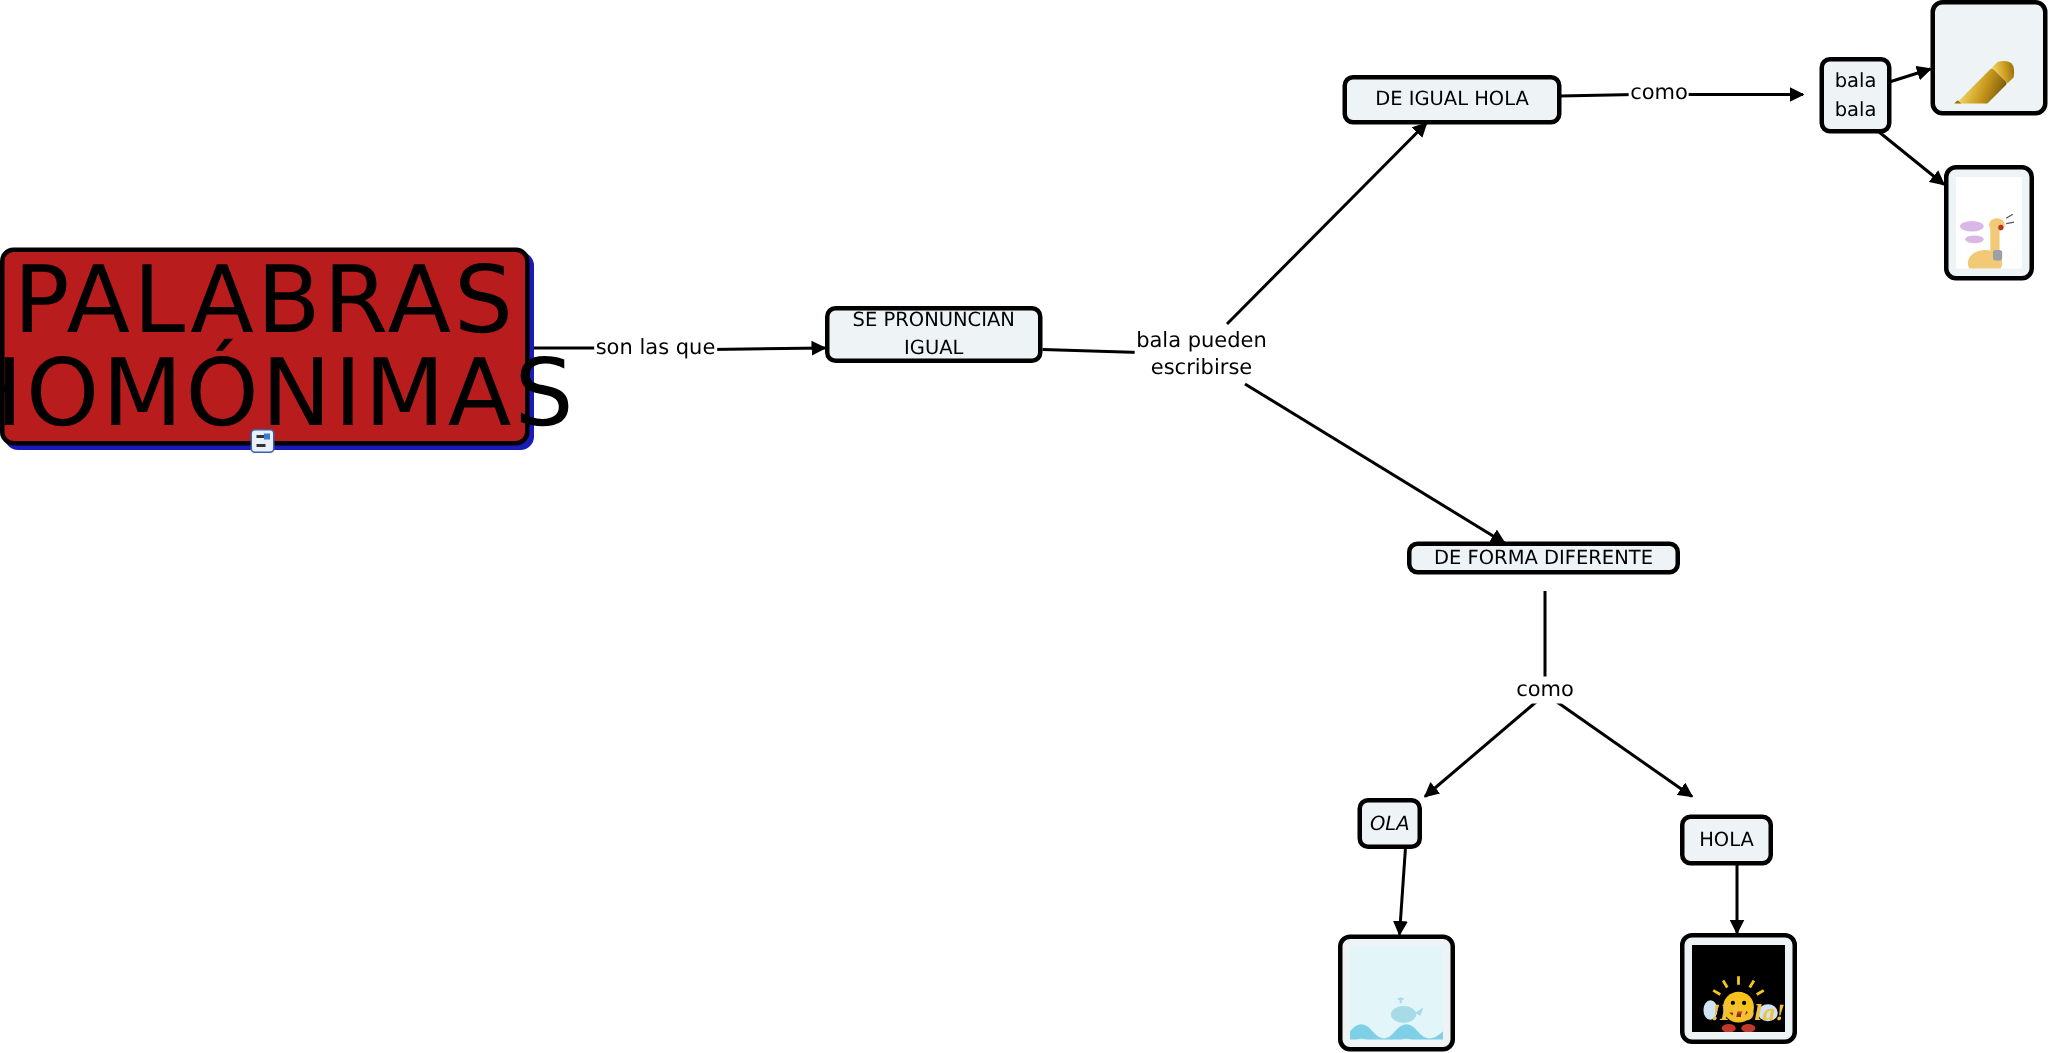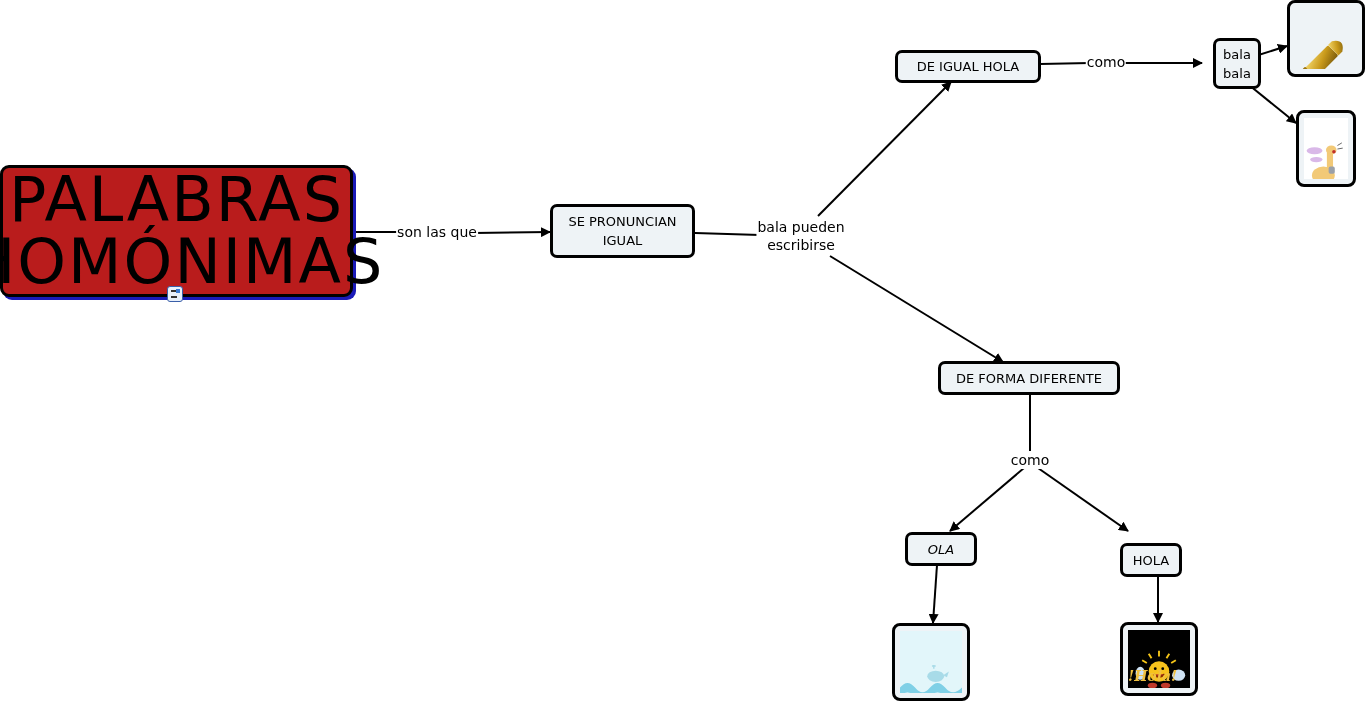--- a/index.html
+++ b/index.html
@@ -52,21 +52,21 @@
     <line x1="1158" y1="564" x2="1158" y2="622" marker-end="url(#arr)"></line>
   </g>
 </svg>
 
 <div class="node main" style="left:0px; top:165px; width:353px; height:132px;">PALABRAS
 HOMÓNIMAS</div>
 <div class="resource-icon"></div>
 
 <div class="link-label" style="left:437px; top:232px;">son las que</div>
 
-<div class="node" style="left:550px; top:204px; width:145px; height:54px;">SE PRONUNCIAN
+<div class="node" style="left:550px; top:204px; width:145px; height:38px;">SE PRONUNCIAN
 IGUAL</div>
 
 <div class="link-label" style="left:801px; top:236px;">bala pueden
 escribirse</div>
 
 <div class="node" style="left:895px; top:50px; width:146px; height:33px;">DE IGUAL HOLA</div>
 
 <div class="link-label" style="left:1106px; top:62px;">como</div>
 
 <div class="node" style="left:1202px; top:38px; width:48px; height:51px;margin-left:11px;">bala
@@ -102,25 +102,25 @@
       <ellipse cx="31" cy="13" rx="6" ry="5" fill="#f2c977"></ellipse>
       <circle cx="34" cy="15" r="2" fill="#c0302a"></circle>
       <rect x="28" y="32" width="7" height="8" rx="2" fill="#9aa0a8"></rect>
       <rect x="14" y="48" width="3" height="8" fill="#e0b060"></rect>
       <rect x="26" y="48" width="3" height="8" fill="#e0b060"></rect>
       <path d="M38,8 l5,-3 M38,12 l6,-1" stroke="#555" stroke-width="1"></path>
     </svg>
   </div>
 </div>
 
-<div class="node" style="left:938px; top:361px; width:182px; height:34px;">DE FORMA DIFERENTE</div>
+<div class="node" style="left:938px; top:361px; width:182px; height:22px;">DE FORMA DIFERENTE</div>
 
 <div class="link-label" style="left:1030px; top:460px;">como</div>
 
-<div class="node" style="left:905px; top:532px; width:72px; height:34px; font-style:italic;">OLA</div>
+<div class="node" style="left:905px; top:532px; width:43px; height:34px; font-style:italic;">OLA</div>
 
 <div class="node" style="left:1120px; top:531px; width:62px; height:34px;margin-top:12px;">HOLA</div>
 
 <div class="node img" style="left:892px; top:623px; width:78px; height:78px;">
   <div class="pic" style="background:#e2f6fa;">
     <svg width="100%" height="100%" viewBox="0 0 66 66">
       <ellipse cx="38" cy="28" rx="9" ry="6" fill="#a8dbe8"></ellipse>
       <path d="M46,27 l6,-4 l-2,6 Z" fill="#a8dbe8"></path>
       <path d="M36,20 l0,-4 M34,17 l4,0" stroke="#a8dbe8" stroke-width="1.5"></path>
       <path d="M0,40 Q8,30 16,40 T32,40 T48,40 T66,40 L66,66 L0,66 Z" fill="#7fd0e6"></path>
@@ -142,16 +142,16 @@
       </g>
       <circle cx="33" cy="24" r="11" fill="#f7c21c"></circle>
       <circle cx="29" cy="21" r="1.5" fill="#000"></circle>
       <circle cx="37" cy="21" r="1.5" fill="#000"></circle>
       <path d="M27,27 Q33,33 39,27" stroke="#8a2a00" stroke-width="2" fill="#c0392b"></path>
       <ellipse cx="13" cy="26" rx="5" ry="7" fill="#cfe3f5"></ellipse>
       <ellipse cx="54" cy="28" rx="7" ry="6" fill="#cfe3f5"></ellipse>
       <ellipse cx="26" cy="39" rx="5" ry="3" fill="#c0392b"></ellipse>
       <ellipse cx="40" cy="39" rx="5" ry="3" fill="#c0392b"></ellipse>
     </svg>
-    <div style="position:absolute; left:0; right:0; bottom:2px; text-align:left; color:#f0c040;
+    <div style="position:absolute; left:0; right:0; bottom:2px; text-align:right; color:#f0c040;
                 font-family:'DejaVu Serif', serif; font-style:italic; font-weight:bold; font-size:14px;">!Hola!</div>
   </div>
 </div>
 
 </body></html>

